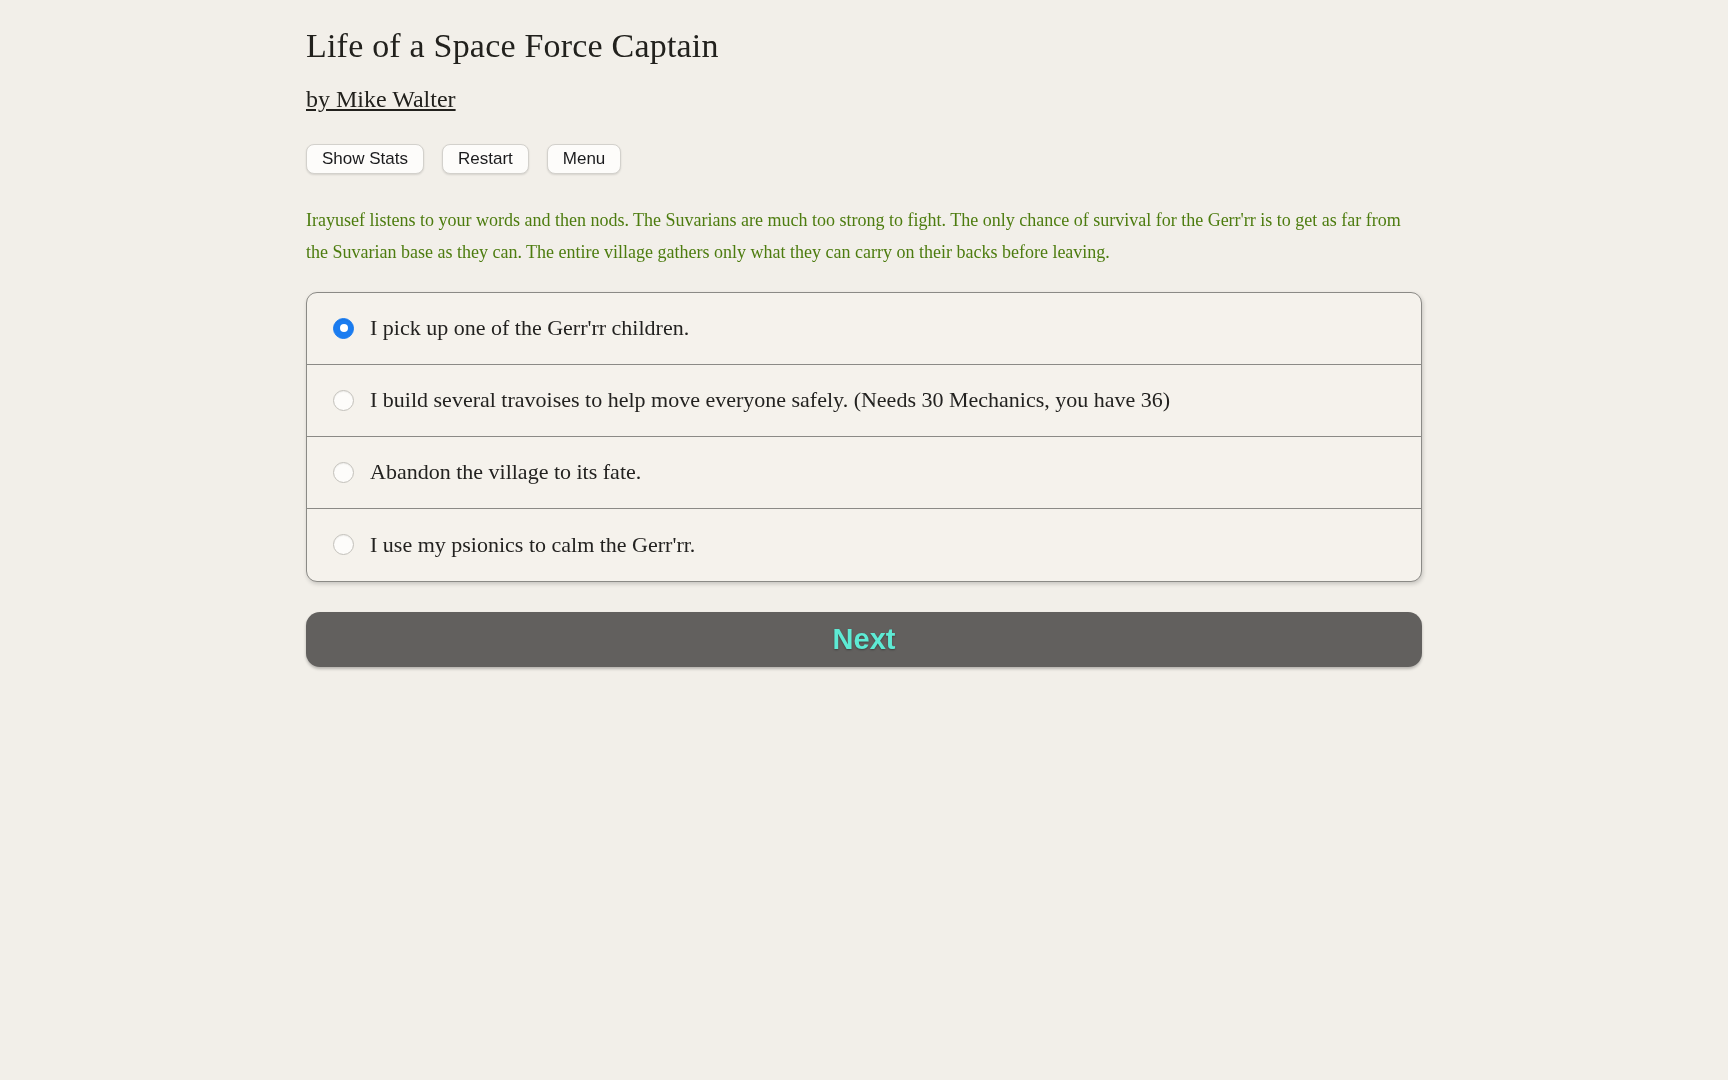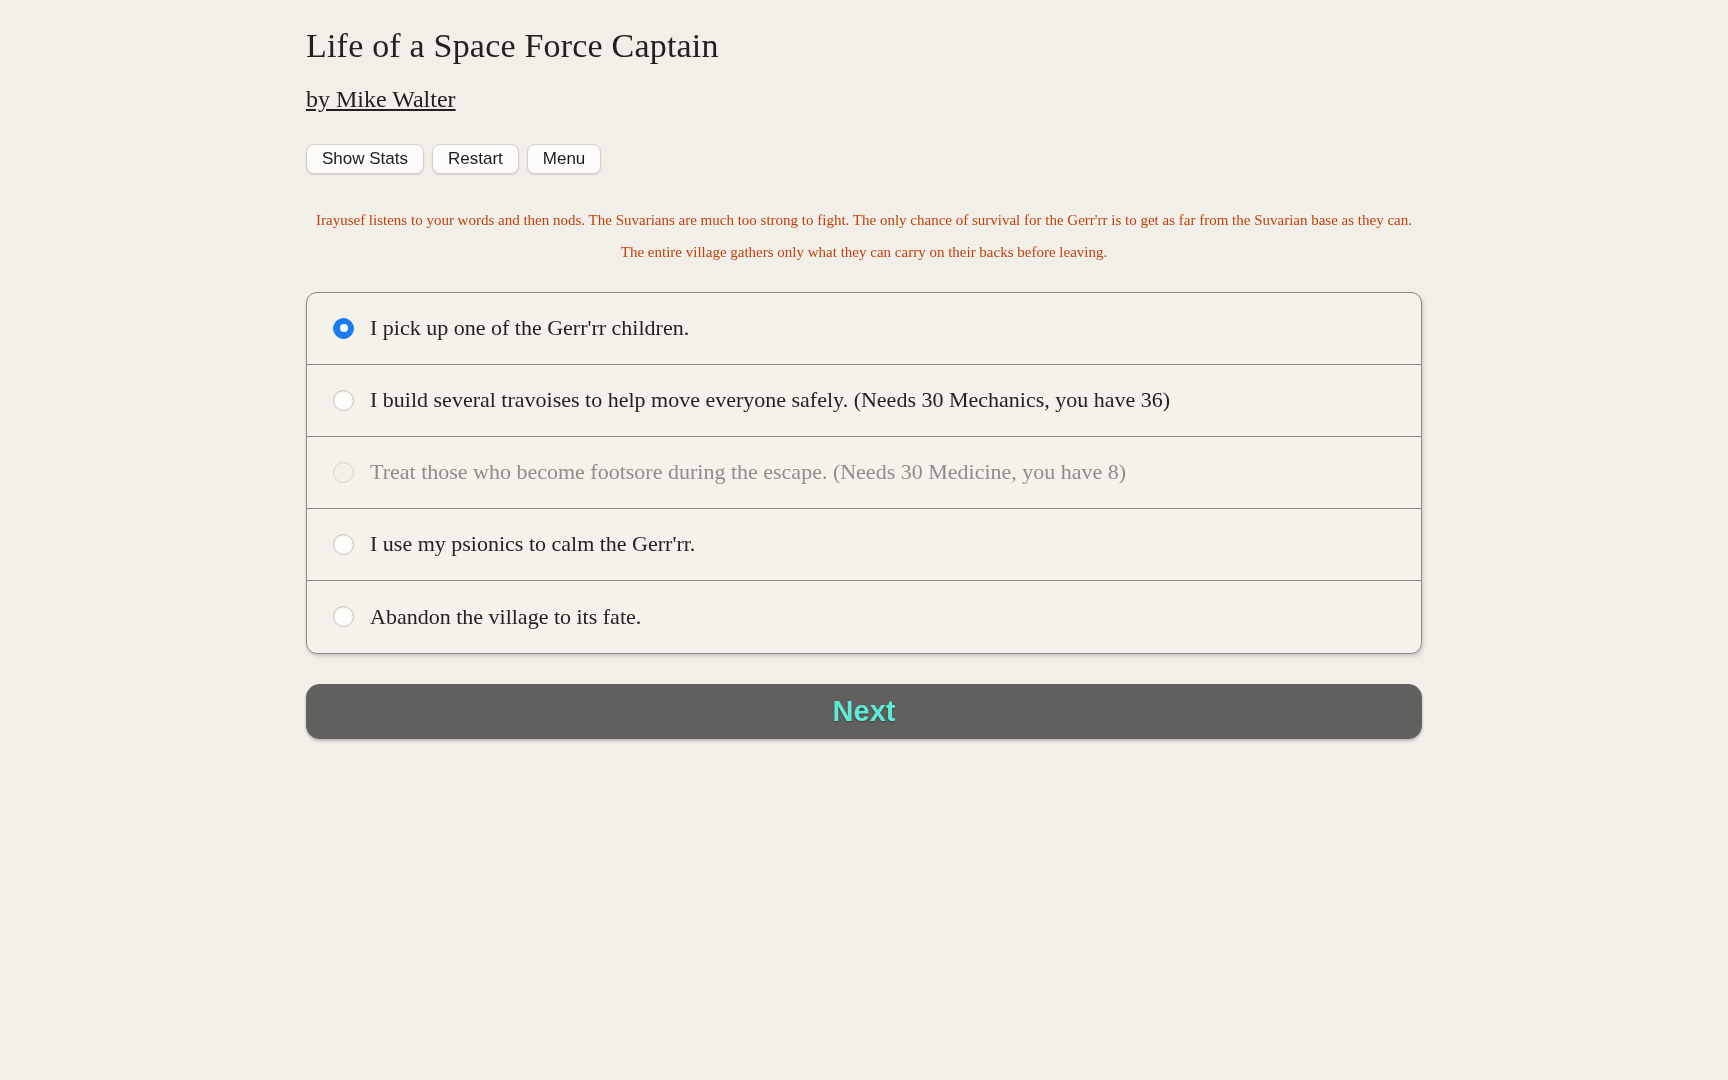--- a/index.html
+++ b/index.html
@@ -32,44 +32,43 @@
     font-size: 24px;
     font-weight: 400;
     line-height: 1.2;
     color: #22211d;
     margin-bottom: 30px;
     text-decoration: underline;
   }
 
   .toolbar {
     display: flex;
-    gap: 8px;
+    gap: 18px;
     margin-bottom: 30px;
   }
 
   .toolbar button {
     font-family: "Liberation Sans", sans-serif;
     font-size: 17px;
     color: #1b1b1d;
     background: #fdfcfa;
     border: 1px solid #d3d1cc;
     border-radius: 8px;
     padding: 4px 15px;
     height: 30px;
     line-height: 20px;
     box-shadow: 0 1px 2px rgba(0,0,0,0.12);
     cursor: pointer;
   }
 
   .story-paragraph {
-    font-size: 15px;
+    font-size: 18px;
     line-height: 32px;
-    color: #c2410c;
+    color: #4d7c0f;
     margin-bottom: 24px;
-    text-align: center;
   }
 
   .choices-box {
     border: 1.5px solid #8b8a86;
     border-radius: 11px;
     background: #f5f2ec;
     overflow: hidden;
     box-shadow: 1px 2px 4px rgba(0,0,0,0.18);
     text-align: center;
   }
@@ -160,29 +159,25 @@
 
   <div class="choices-box">
       <div class="choice-row selected">
     <span class="radio"></span>
     <span class="choice-label">I pick up one of the Gerr'rr children.</span>
   </div>
       <div class="choice-row">
     <span class="radio"></span>
     <span class="choice-label">I build several travoises to help move everyone safely. (Needs 30 Mechanics, you have 36)</span>
   </div>
-      <div class="choice-row disabled">
+      <div class="choice-row">
     <span class="radio"></span>
-    <span class="choice-label">Treat those who become footsore during the escape. (Needs 30 Medicine, you have 8)</span>
+    <span class="choice-label">Abandon the village to its fate.</span>
   </div>
       <div class="choice-row">
     <span class="radio"></span>
     <span class="choice-label">I use my psionics to calm the Gerr'rr.</span>
-  </div>
-      <div class="choice-row">
-    <span class="radio"></span>
-    <span class="choice-label">Abandon the village to its fate.</span>
   </div>
     </div>
 
   <button class="next-button">Next</button>
 
 </div>
 
 </body></html>

